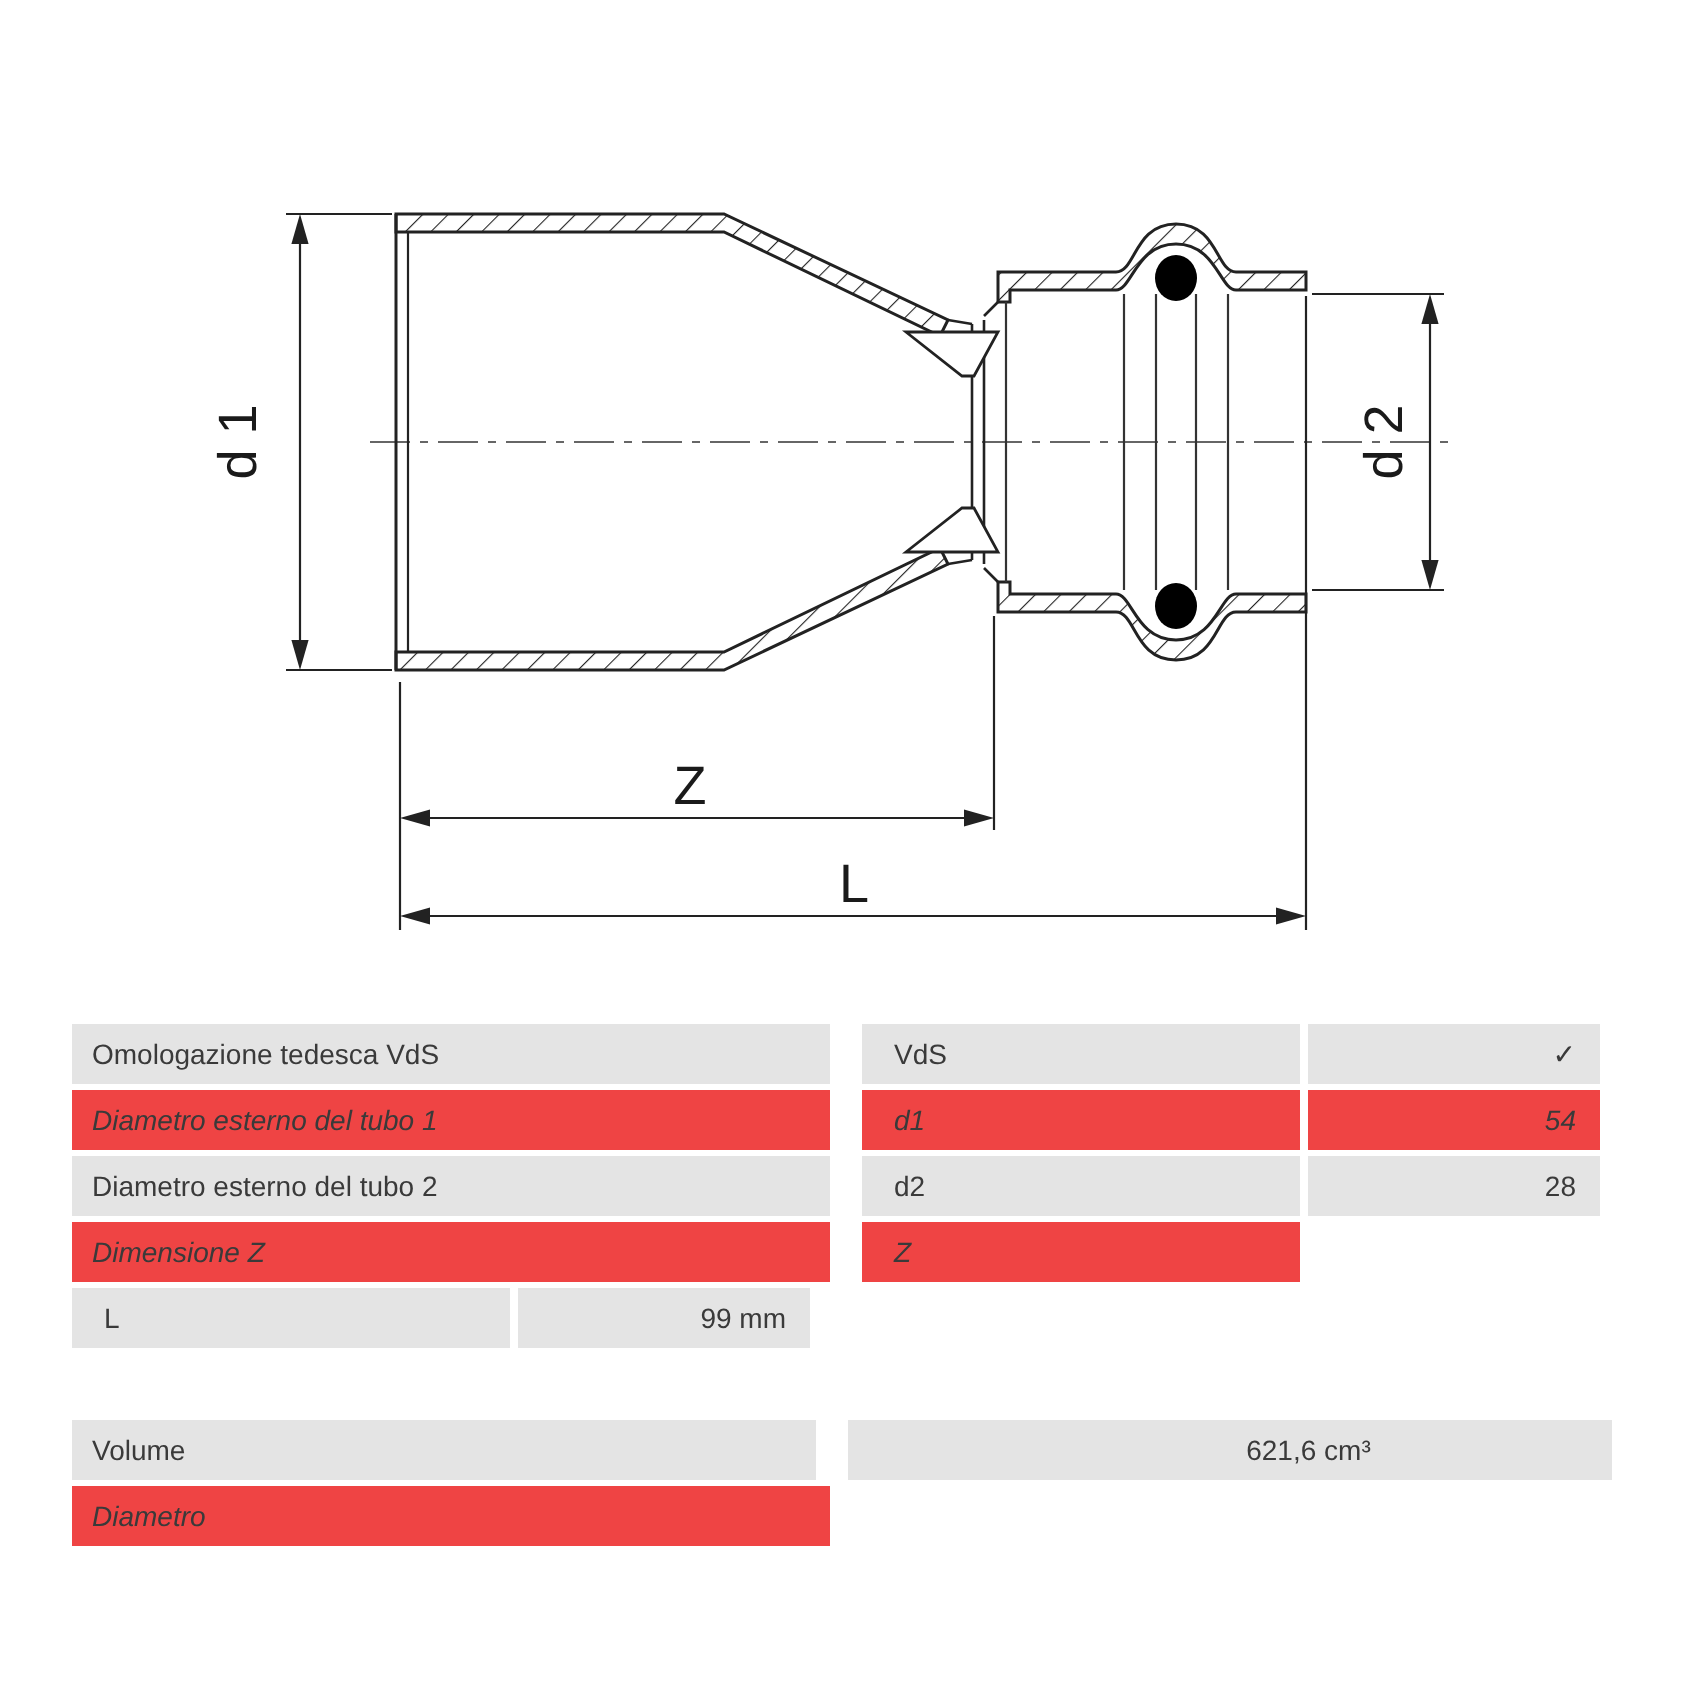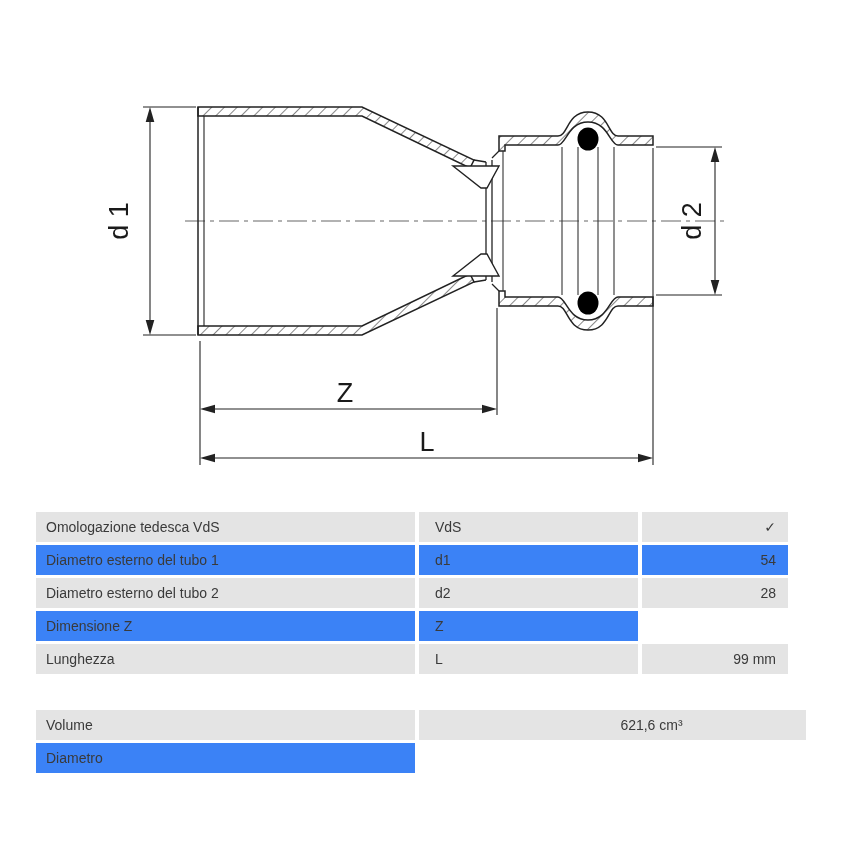--- a/index.html
+++ b/index.html
@@ -4,26 +4,26 @@
 <style>
   html,body{margin:0;padding:0;}
   body{
     width:850px;height:850px;background:#ffffff;position:relative;overflow:hidden;
     font-family:"Liberation Sans", sans-serif;
   }
   .drawing-wrap{position:absolute;left:0;top:0;width:850px;height:505px;}
   .spec-table{position:absolute;left:36px;top:512px;width:770px;}
   .spec-row{display:flex;height:30px;margin-bottom:3px;font-size:14px;color:#3a3a3a;}
   .cell{line-height:30px;white-space:nowrap;overflow:hidden;}
-  .c-label{width:379px;padding-left:10px;box-sizing:border-box;margin-right:4px;text-align:left;}
+  .c-label{width:379px;padding-left:10px;box-sizing:border-box;margin-right:16px;text-align:left;}
   .c-symbol{width:219px;margin-right:4px;text-align:left;padding-left:16px;box-sizing:border-box;}
   .c-value{width:146px;text-align:right;padding-right:12px;box-sizing:border-box;}
   .c-merged{width:387px;text-align:center;padding-left:78px;box-sizing:border-box;}
   .row-dark .cell{background:#e4e4e4;}
-  .row-light .cell{background:#3b82f6;}
+  .row-light .cell{background:#ef4444;font-style:italic;}
   svg text{font-family:"Liberation Sans", sans-serif;}
 </style>
 </head>
 <body>
 
 <div class="drawing-wrap">
 <svg width="850" height="505" viewBox="0 0 850 505">
   <defs>
     <pattern id="hatch" width="9" height="9" patternUnits="userSpaceOnUse" patternTransform="rotate(45)">
       <line x1="0" y1="0" x2="0" y2="9" stroke="#222222" stroke-width="1.1"></line>
@@ -138,21 +138,20 @@
     <div class="cell c-symbol">d2</div>
     <div class="cell c-value">28</div>
   </div>
 
   <div class="spec-row row-light">
     <div class="cell c-label">Dimensione Z</div>
     <div class="cell c-symbol">Z</div>
   </div>
 
   <div class="spec-row row-dark">
-    <div class="cell c-label">Lunghezza</div>
     <div class="cell c-symbol">L</div>
     <div class="cell c-value">99 mm</div>
   </div>
 
   <div class="spec-row row-light">
   </div>
 
   <div class="spec-row row-dark">
     <div class="cell c-label">Volume</div>
     <div class="cell c-merged">621,6 cm³</div>

